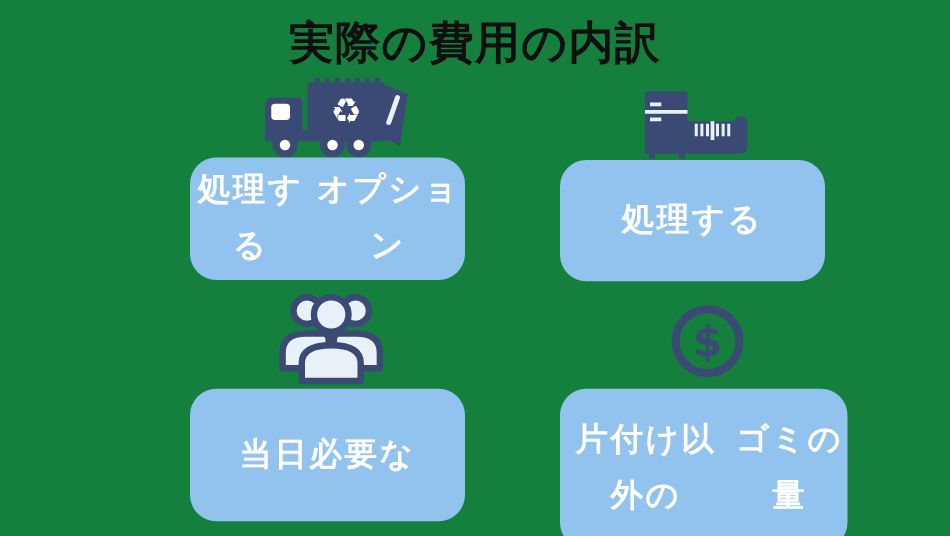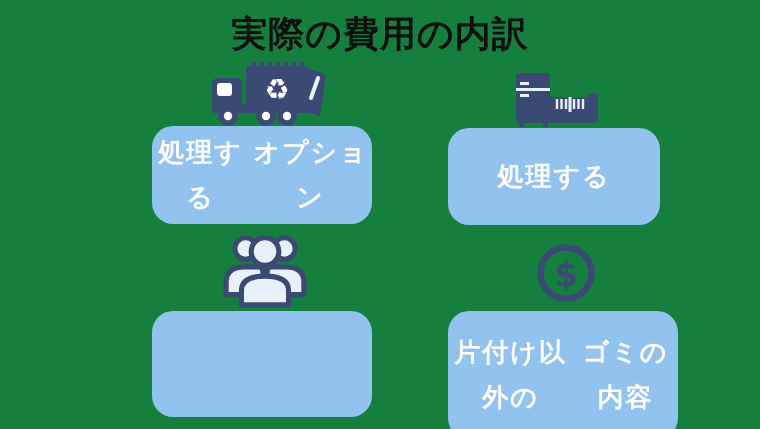--- a/index.html
+++ b/index.html
@@ -123,20 +123,21 @@
   <div class="card card-top-left">
     <span>処理する</span>
     <span>オプション</span>
   </div>
 
   <div class="card card-top-right">
     <span>処理する</span>
   </div>
 
   <div class="card card-bottom-left">
+    <span>当日必要な</span>
   </div>
 
   <div class="card card-bottom-right">
     <span>片付け以外の</span>
-    <span>ゴミの内容</span>
+    <span>ゴミの量</span>
   </div>
 
 </div>
 
 </body></html>

